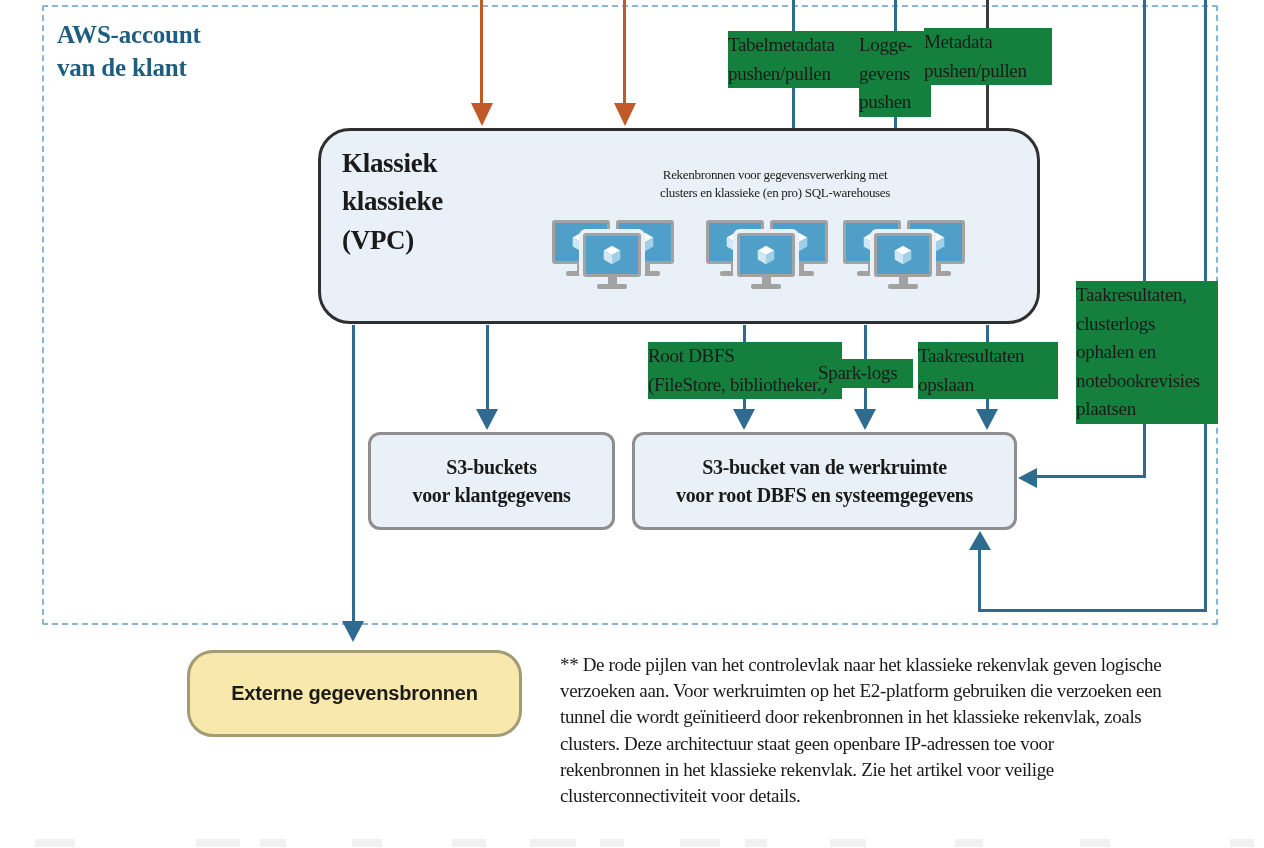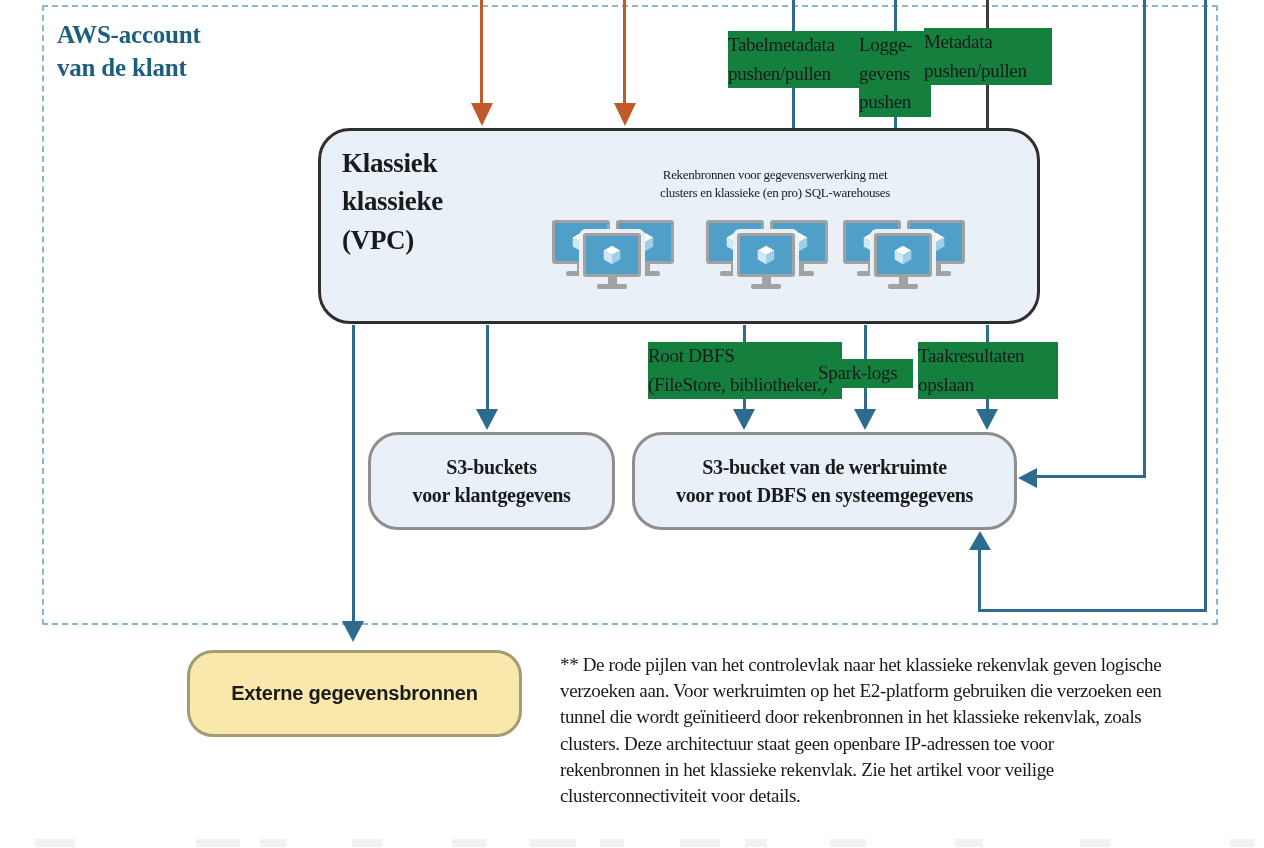--- a/index.html
+++ b/index.html
@@ -65,21 +65,21 @@
   .mon .neck { width:9px;  height:7px; background:#a2a2a2; margin:0 auto; }
   .mon .foot { width:30px; height:5px; background:#a2a2a2; margin:0 auto; border-radius:2px; }
   .m1 { left:0;    top:0; }
   .m2 { left:64px; top:0; }
   .m3 { left:31px; top:13px; z-index:2; }
   .m3 .screen { box-shadow:0 0 0 4px #e9f0f8; }
 
   
   .bucket {
     position:absolute; top:432px; height:98px; background:#e9f0f8;
-    border:3px solid #8e8e8e; border-radius:30px; z-index:2; box-sizing:border-box;
+    border:3px solid #8e8e8e; border-radius:12px; z-index:2; box-sizing:border-box;
     display:flex; align-items:center; justify-content:center; text-align:center;
     font-size:20px; font-weight:bold; line-height:1.4; letter-spacing:-0.3px;
   }
   .bucket-customer  { left:368px; width:247px; }
   .bucket-workspace { left:632px; width:385px; }
 
   
   .external-box {
     position:absolute; left:187px; top:650px; width:335px; height:87px;
     background:#f8e8ab; border:3px solid #a39b74; border-radius:26px; z-index:2;
@@ -254,20 +254,25 @@
   <div class="vline blue" style="left:864px; top:325px; height:86px;"></div>
   <div class="ah ah-down-blue" style="left:854px; top:409px;"></div>
   <div class="vline blue" style="left:986px; top:325px; height:86px;"></div>
   <div class="ah ah-down-blue" style="left:976px; top:409px;"></div>
 
   <div class="flow-label ml" style="left:648px; top:334px; width:194px;margin-top:8px;">Root DBFS
 (FileStore, bibliotheken)</div>
   <div class="flow-label ml" style="left:818px; top:359px; width:95px;">Spark-logs</div>
   <div class="flow-label ml" style="left:918px; top:342px; width:140px;">Taakresultaten
 opslaan</div>
+  <div class="flow-label ml" style="left:1076px; top:281px; width:142px;">Taakresultaten,
+clusterlogs
+ophalen en
+notebookrevisies
+plaatsen</div>
 
   <div class="bucket bucket-customer">
     <span class="ml">S3-buckets
 voor klantgegevens</span>
   </div>
   <div class="bucket bucket-workspace">
     <span class="ml">S3-bucket van de werkruimte
 voor root DBFS en systeemgegevens</span>
   </div>
 

